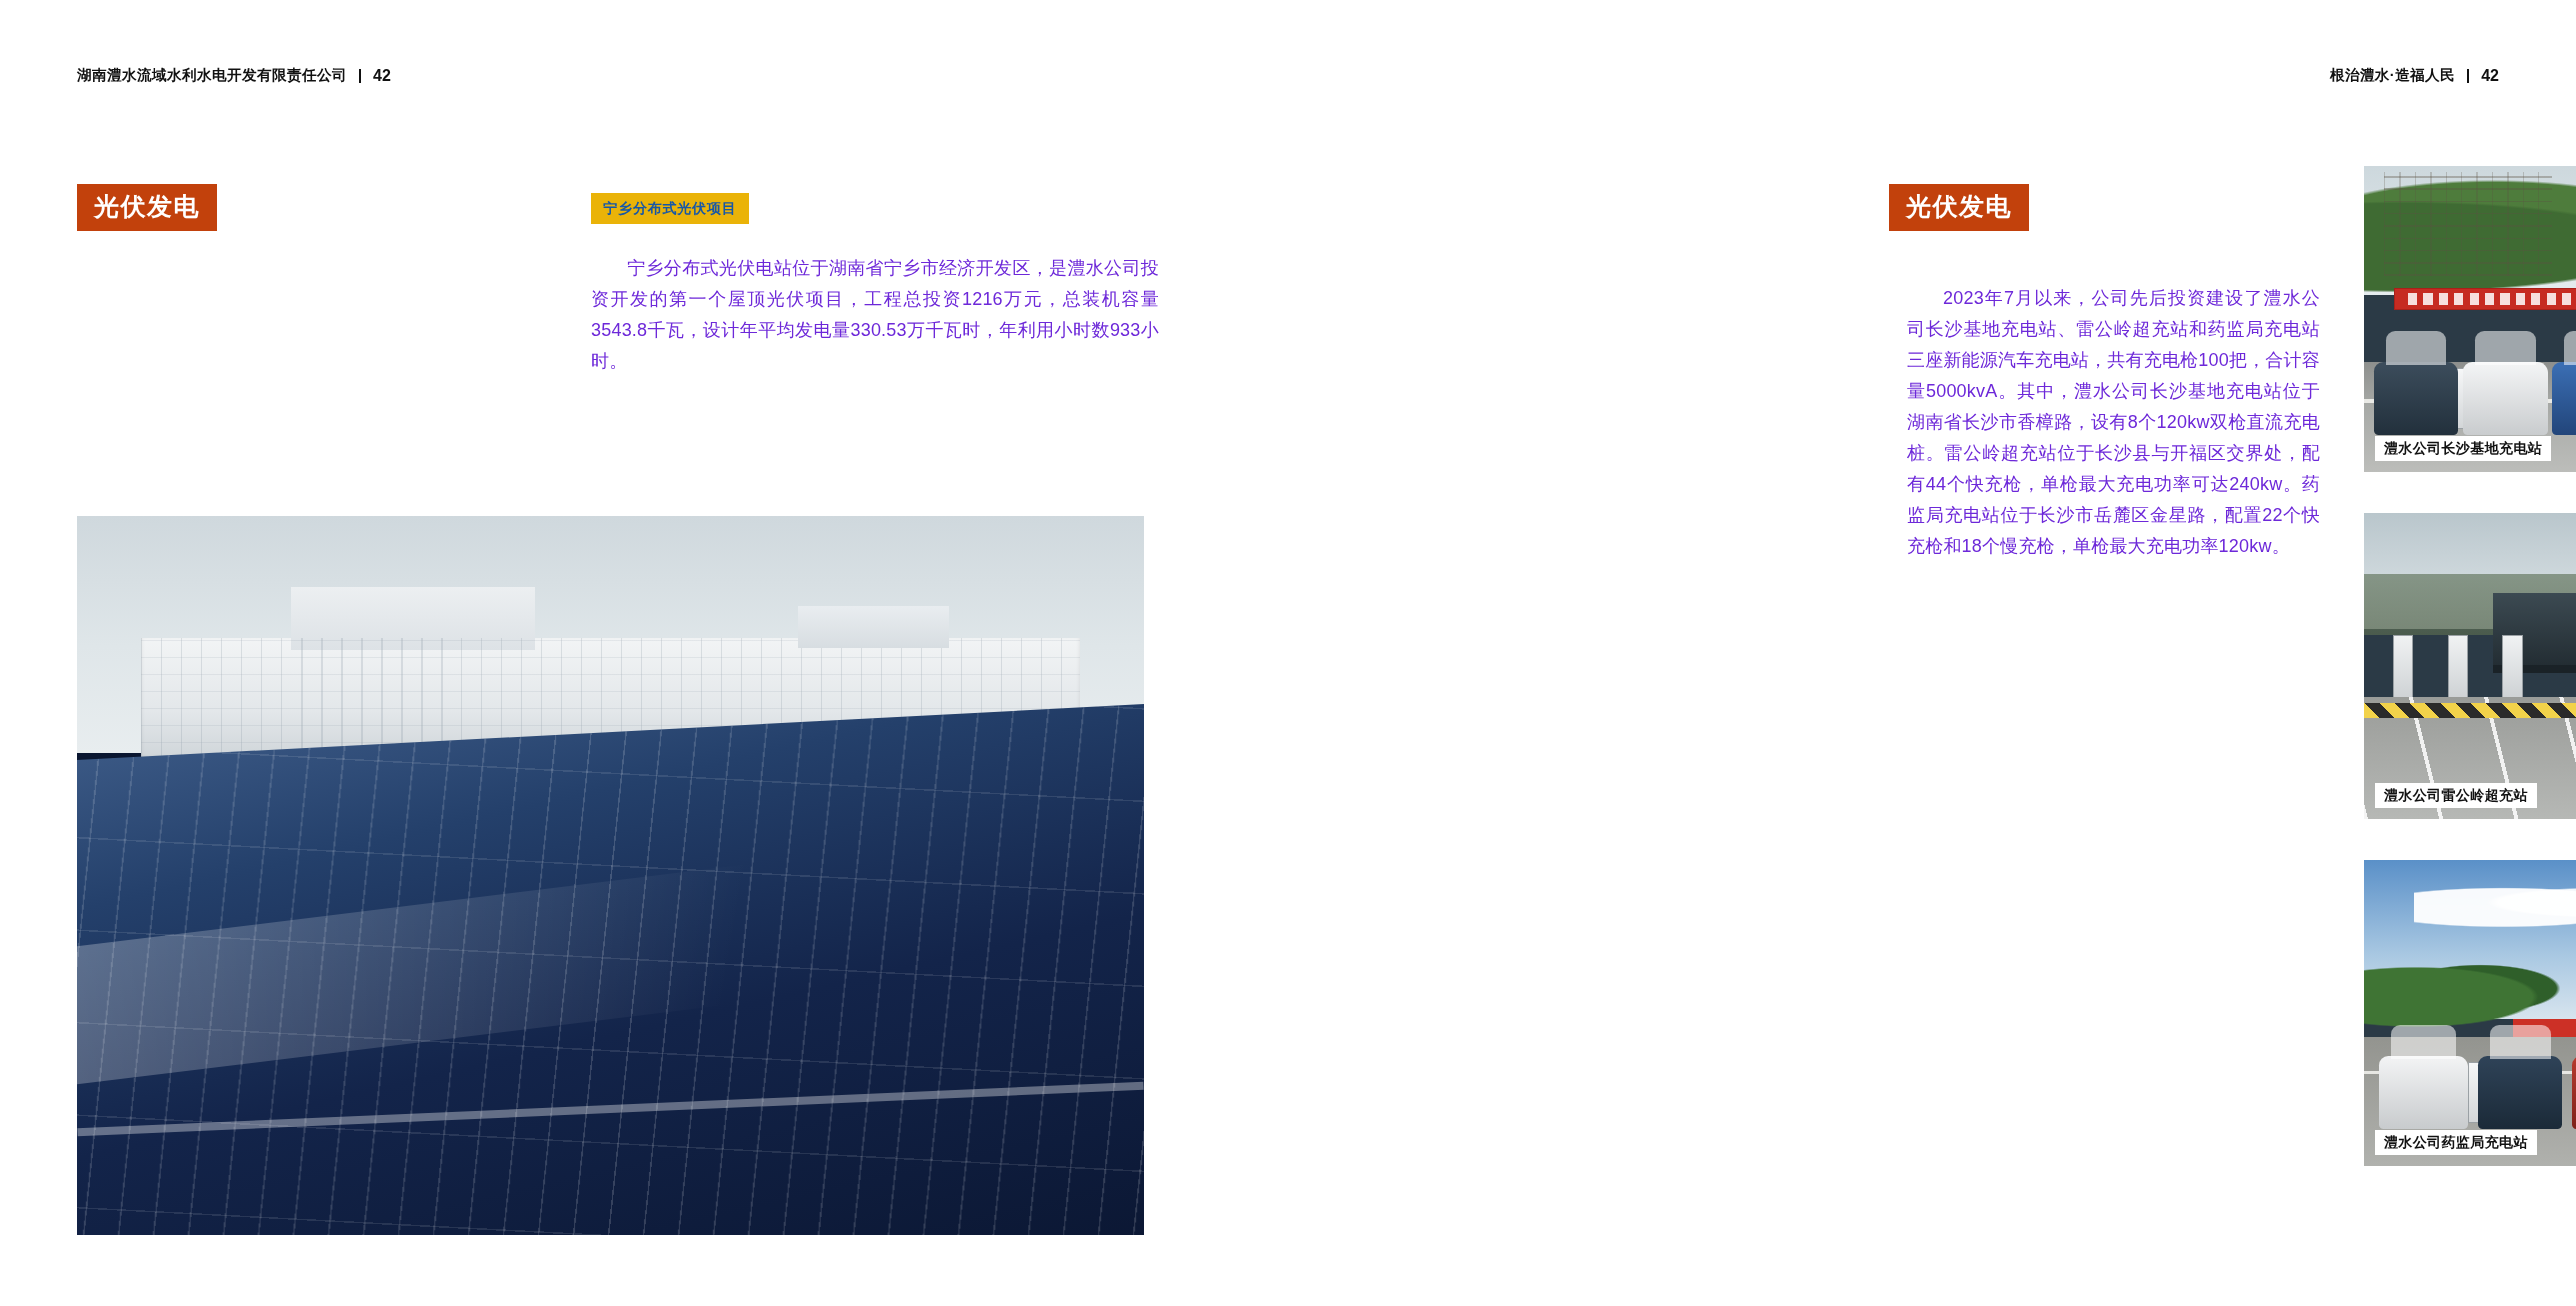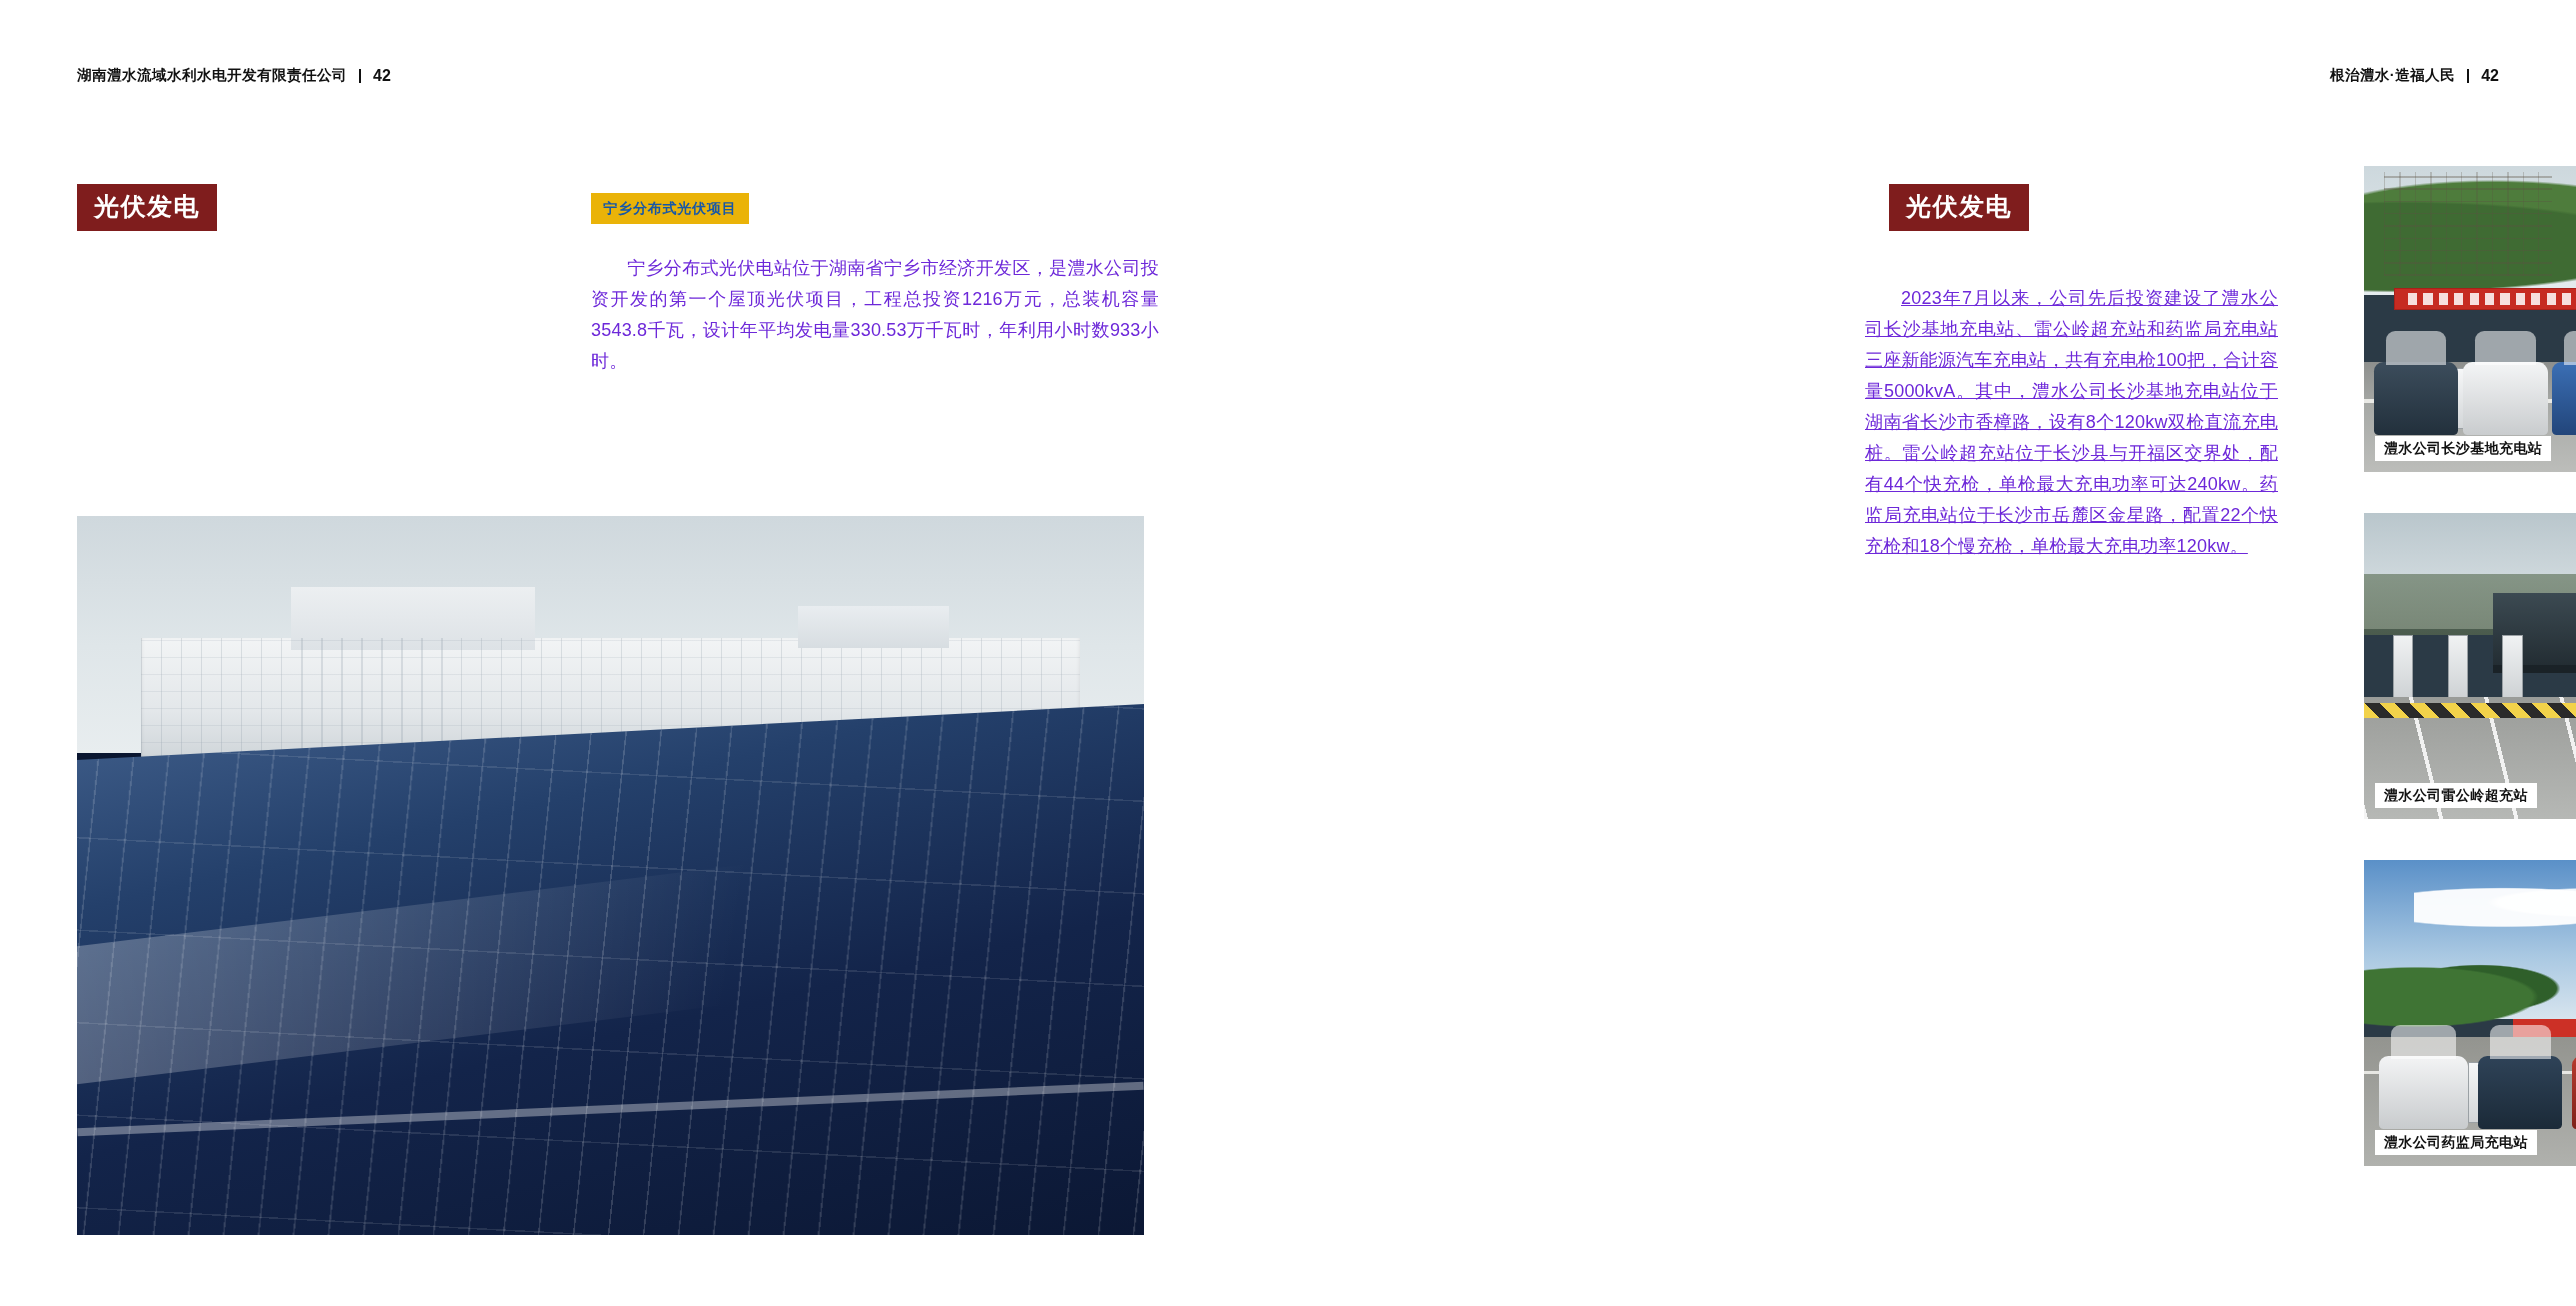--- a/index.html
+++ b/index.html
@@ -54,21 +54,21 @@
   .runhead .pageno {
     font-size: 16px;
     font-weight: 700;
     letter-spacing: 0;
   }
 
   
   .section-title {
     position: absolute;
     display: inline-block;
-    background: #7f1d1d;
+    background: #c2410c;
     color: #ffffff;
     font-size: 25px;
     font-weight: 700;
     letter-spacing: 1.5px;
     padding: 10px 17px 11.5px 17px;
     line-height: 1;
   }
   .title-left  { left: 77px;  top: 184px; }
   .title-right { left: 1446px; top: 184px; }
 
@@ -303,21 +303,21 @@
   <div class="page">
 
     <div class="runhead runhead-right">
       <span>根治澧水·造福人民</span>
       <span class="sep"></span>
       <span class="pageno">42</span>
     </div>
 
     <div class="section-title title-right" style="left:601px;">光伏发电</div>
 
-    <div class="bodytext body-right" style="left:577px;text-decoration:underline;"><span class="indent"></span><span>2023年7月以来，公司先后投资建设了澧水公司长沙基地充电站、雷公岭超充站和药监局充电站三座新能源汽车充电站，共有充电枪100把，合计容量5000kvA。其中，澧水公司长沙基地充电站位于湖南省长沙市香樟路，设有8个120kw双枪直流充电桩。雷公岭超充站位于长沙县与开福区交界处，配有44个快充枪，单枪最大充电功率可达240kw。药监局充电站位于长沙市岳麓区金星路，配置22个快充枪和18个慢充枪，单枪最大充电功率120kw。</span></div>
+    <div class="bodytext body-right" style="left:619px;"><span class="indent"></span><span>2023年7月以来，公司先后投资建设了澧水公司长沙基地充电站、雷公岭超充站和药监局充电站三座新能源汽车充电站，共有充电枪100把，合计容量5000kvA。其中，澧水公司长沙基地充电站位于湖南省长沙市香樟路，设有8个120kw双枪直流充电桩。雷公岭超充站位于长沙县与开福区交界处，配有44个快充枪，单枪最大充电功率可达240kw。药监局充电站位于长沙市岳麓区金星路，配置22个快充枪和18个慢充枪，单枪最大充电功率120kw。</span></div>
 
     <div class="photo-side ps1" style="left:1076px;">
       <div class="p1-sky"></div>
       <div class="p1-trees"></div>
       <div class="p1-bldg"></div>
       <div class="p1-banner"></div>
       <div class="p1-ground"></div>
       <div class="pile" style="left:18%;"></div>
 
       <div class="car p1-c1"></div>

